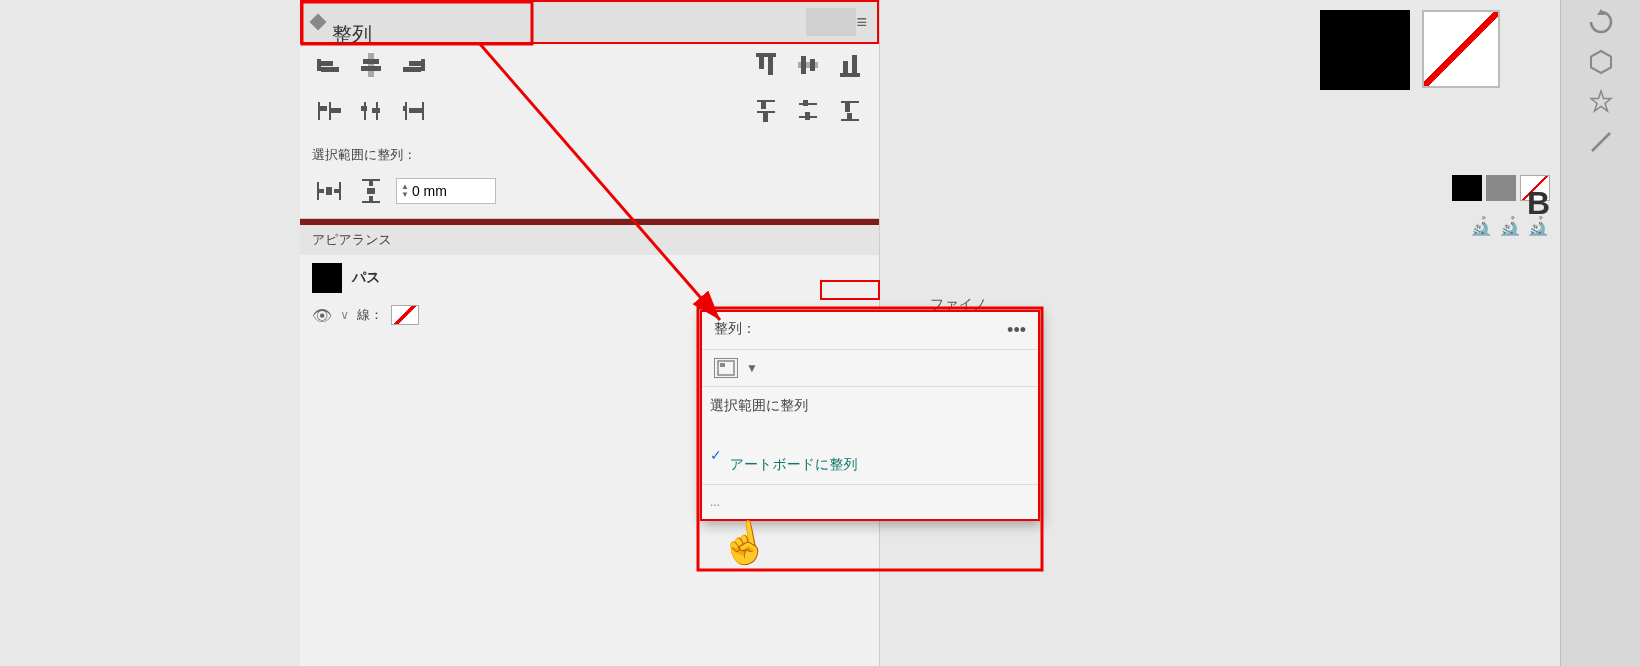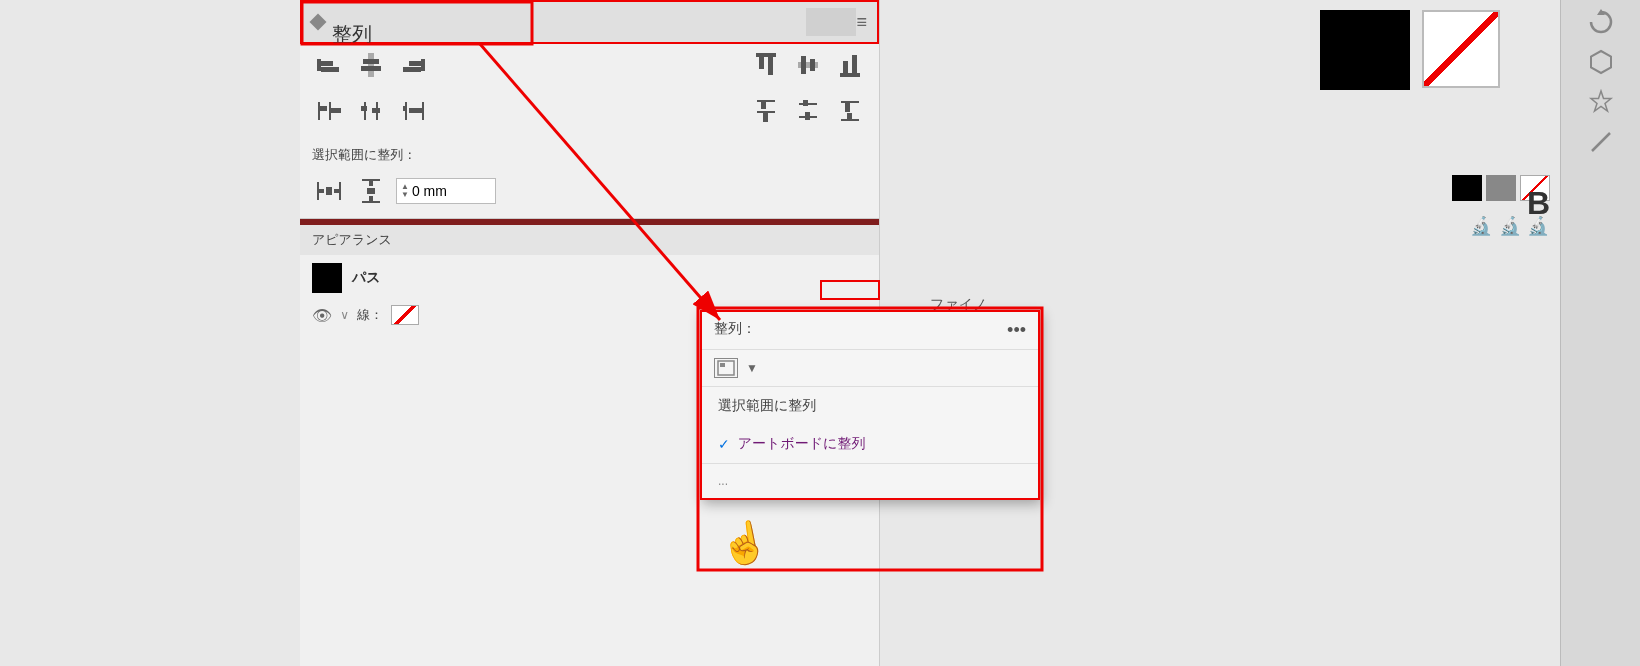--- a/index.html
+++ b/index.html
@@ -240,21 +240,21 @@
       width: 24px;
       height: 20px;
       border: 1.5px solid #888;
       position: relative;
       display: flex;
       align-items: center;
       justify-content: center;
     }
 
     .dropdown-item {
-      padding: 10px 16px;
+      padding: 10px 8px;
       font-size: 14px;
       color: #444;
       cursor: pointer;
     }
 
     .dropdown-item.disabled {
       color: #aaa;
       cursor: default;
     }
 
@@ -632,21 +632,21 @@
     <span class="chevron-icon">▼</span>
   </div>
 
   <div class="dropdown-item">
     <span>選択範囲に整列</span>
   </div>
 
 
   <div class="dropdown-item selected">
     <span class="checkmark">✓</span>
-    <span style="color:#701a75;">アートボードに整列</span>
+    <span style="color:#0f766e;margin-top:21px;">アートボードに整列</span>
   </div>
 
   <div class="dropdown-separator"></div>
 
   <div class="dropdown-item" style="color:#888;font-size:12px;">
     <span>...</span>
   </div>
 </div>
 
 <div class="hand-cursor">☝</div>

